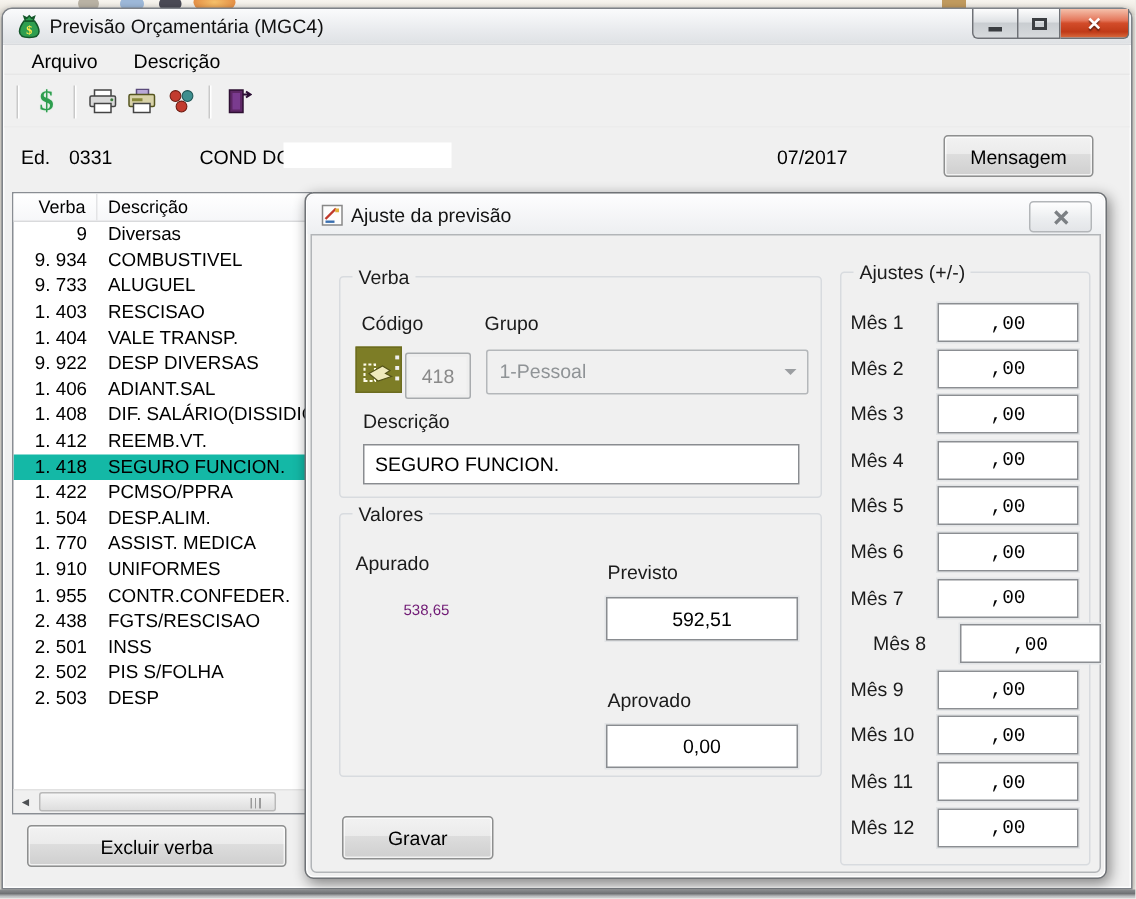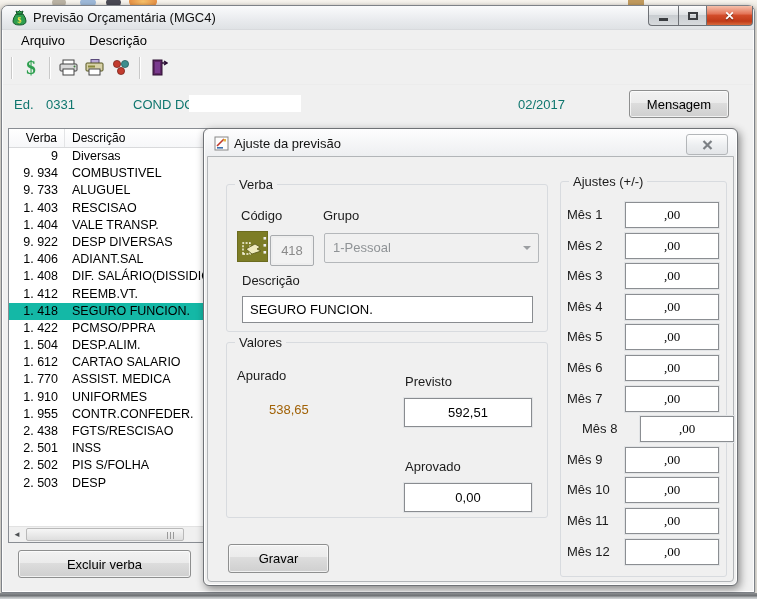--- a/index.html
+++ b/index.html
@@ -35,21 +35,21 @@
   .menubar { position:absolute; left:1px; top:25px; right:1px; height:19px; background:#f0f0f0;
     display:flex; align-items:center; padding-left:6px; border-bottom:1px solid #e7e7e7; }
   .menu-item { padding:1px 12px; font-size:13px; }
   .toolbar { position:absolute; left:1px; top:45px; right:1px; height:34px; background:#f0f0f0;
     display:flex; align-items:center; padding-left:3px; border-bottom:1px solid #ececec; }
   .tsep { width:2px; height:22px; border-left:1px solid #c9c9c9; border-right:1px solid #ffffff; margin:0 5px; }
   .ticon { width:26px; height:24px; display:flex; align-items:center; justify-content:center; }
   .money-txt { font-family:"Liberation Serif",serif; font-weight:bold; font-size:19px; color:#2e9e4f; text-shadow:0 0 1px #bfe6c8; }
 
   
-  .lbl { position:absolute; font-size:13px; color:#0f766e; }
+  .lbl { position:absolute; font-size:13px; color:#000000; }
   .redact { position:absolute; left:187px; top:89px; width:112px; height:17px; background:#ffffff; }
   .btn { border:1px solid #8e8f8f; border-radius:3px; color:#000; text-align:center;
     background:linear-gradient(#f2f2f2,#ebebeb 45%,#dddddd 46%,#cfcfcf);
     box-shadow:inset 0 0 0 1px rgba(255,255,255,.7); font-size:13px; font-family:"Liberation Sans",sans-serif; }
   .mensagem-btn { position:absolute; left:627px; top:84px; width:100px; height:28px; }
 
   
   .listpanel { position:absolute; left:6px; top:122px; width:200px; height:415px; background:#fff; border:1px solid #898d93; }
   .lheader { display:flex; height:19px; background:linear-gradient(#ffffff,#f6f7f9); border-bottom:1px solid #d9dadc; font-size:12px; }
   .lheader .h1 { width:56px; text-align:right; padding:2px 7px 0 0; border-right:1px solid #e3e4e6; }
@@ -89,27 +89,27 @@
     color:#8a8a8a; text-align:center; line-height:29px; font-size:13px; }
   .grupo-select { position:absolute; left:97px; top:48px; width:215px; height:30px; background:#f0f0f0;
     border:1px solid #b4b7ba; border-radius:2px; color:#8f9396; font-size:13px; line-height:28px; padding-left:8px; }
   .grupo-arrow { position:absolute; right:7px; top:12px; width:0; height:0; border:4px solid transparent; border-top-color:#9b9ea1; }
   .textinput { position:absolute; background:#fff; border:1px solid #898c90; font-size:13px; color:#000;
     font-family:"Liberation Sans",sans-serif; }
   .desc-input { left:15px; top:111px; width:291px; height:27px; padding-left:7px; }
   .num-input { text-align:center; box-shadow:0 0 0 1px #e2e4e6; }
   .previsto-input { left:177px; top:55px; width:128px; height:29px; }
   .aprovado-input { left:177px; top:140px; width:128px; height:29px; }
-  .static-val { position:absolute; font-size:13px; color:#a16207; }
+  .static-val { position:absolute; font-size:10px; color:#701a75; }
   .gravar-btn { position:absolute; left:20px; top:387px; width:101px; height:29px; }
 
   .mrow { position:absolute; left:0; width:100%; height:26px; }
   .mlabel { position:absolute; left:6px; top:5px; font-size:13px; color:#1b1b1b; white-space:nowrap; }
   .minput { position:absolute; left:64px; top:0; width:94px; height:26px; background:#fff; border:1px solid #8b8e92;
-    text-align:center; font-size:13px; font-family:Liberation Serif, serif; box-shadow:0 0 0 1px #e2e4e6; }
+    text-align:center; font-size:13px; font-family:Liberation Mono, monospace; box-shadow:0 0 0 1px #e2e4e6; }
 
   .bottom-strip { position:absolute; left:0; top:593px; width:757px; height:6px;
     background:linear-gradient(#8b8e91,#6f7275 45%,#b9bcbe 75%,#d3d6d8); }
 </style>
 </head>
 <body>
 
 <div class="bg-strip">
   <div class="bg-blob" style="left:52px; top:-3px; width:14px; height:11px; background:#b9b2a4;"></div>
   <div class="bg-blob" style="left:80px; top:-3px; width:16px; height:11px; background:#9db8d8;"></div>
@@ -182,21 +182,21 @@
         <rect x="5" y="3" width="5" height="11" fill="#7a3b8f"></rect>
         <path d="M12 4 L16 4 M14 2 L17 4 L14 6" stroke="#2a0d33" stroke-width="1.4" fill="none"></path>
       </svg>
     </div>
   </div>
 
   <span class="lbl" style="left:12px; top:91px;">Ed.</span>
   <span class="lbl" style="left:44px; top:91px;">0331</span>
   <span class="lbl" style="left:131px; top:91px;">COND DO</span>
   <div class="redact"></div>
-  <span class="lbl" style="left:516px; top:91px;">02/2017</span>
+  <span class="lbl" style="left:516px; top:91px;">07/2017</span>
   <button class="btn mensagem-btn">Mensagem</button>
 
   <div class="listpanel">
     <div class="lheader">
       <span class="h1">Verba</span>
       <span class="h2">Descrição</span>
     </div>
     <div class="lrows">
         <div class="lrow">
           <span class="c1">9</span>
@@ -238,24 +238,20 @@
           <span class="c1">1. 418</span>
           <span class="c2">SEGURO FUNCION.</span>
         </div>
         <div class="lrow">
           <span class="c1">1. 422</span>
           <span class="c2">PCMSO/PPRA</span>
         </div>
         <div class="lrow">
           <span class="c1">1. 504</span>
           <span class="c2">DESP.ALIM.</span>
-        </div>
-        <div class="lrow">
-          <span class="c1">1. 612</span>
-          <span class="c2">CARTAO SALARIO</span>
         </div>
         <div class="lrow">
           <span class="c1">1. 770</span>
           <span class="c2">ASSIST. MEDICA</span>
         </div>
         <div class="lrow">
           <span class="c1">1. 910</span>
           <span class="c2">UNIFORMES</span>
         </div>
         <div class="lrow">

